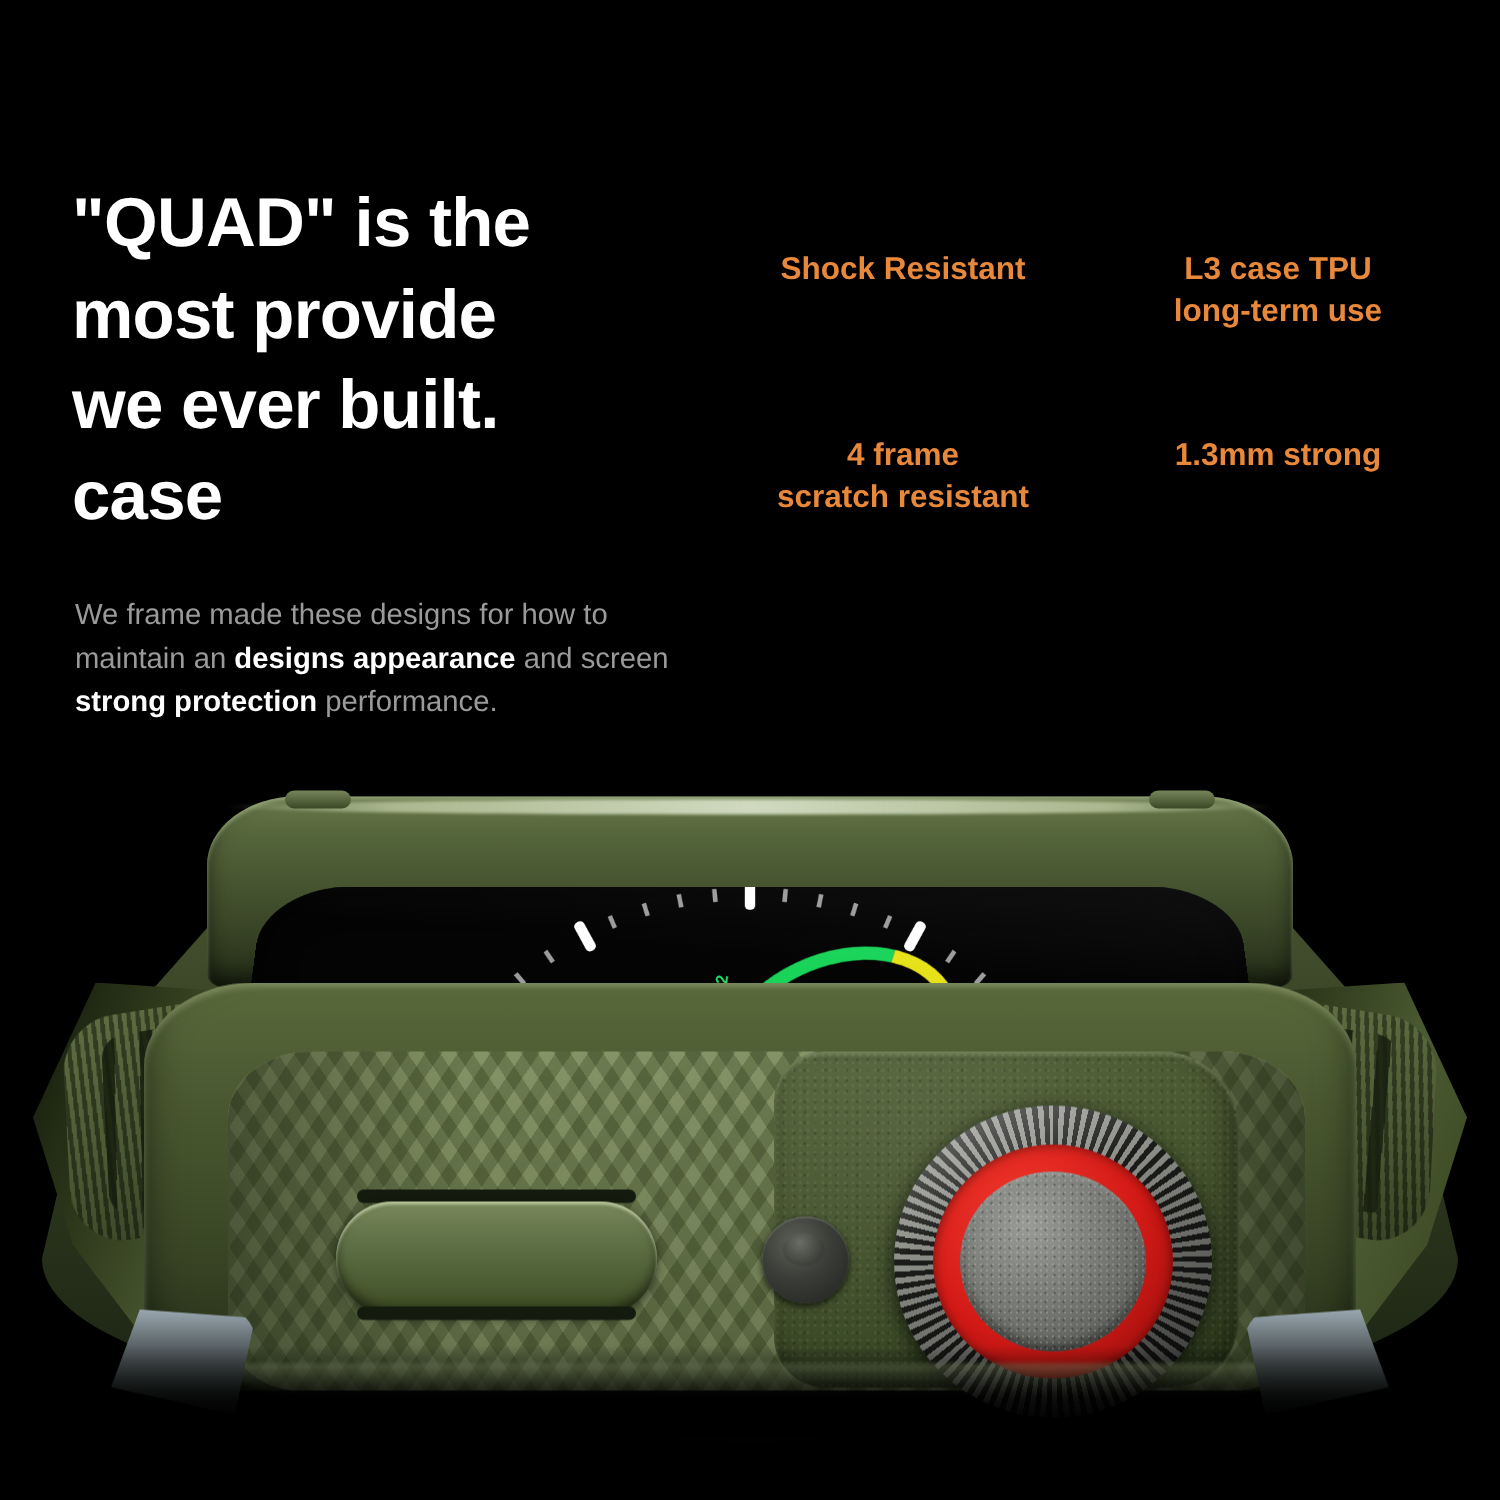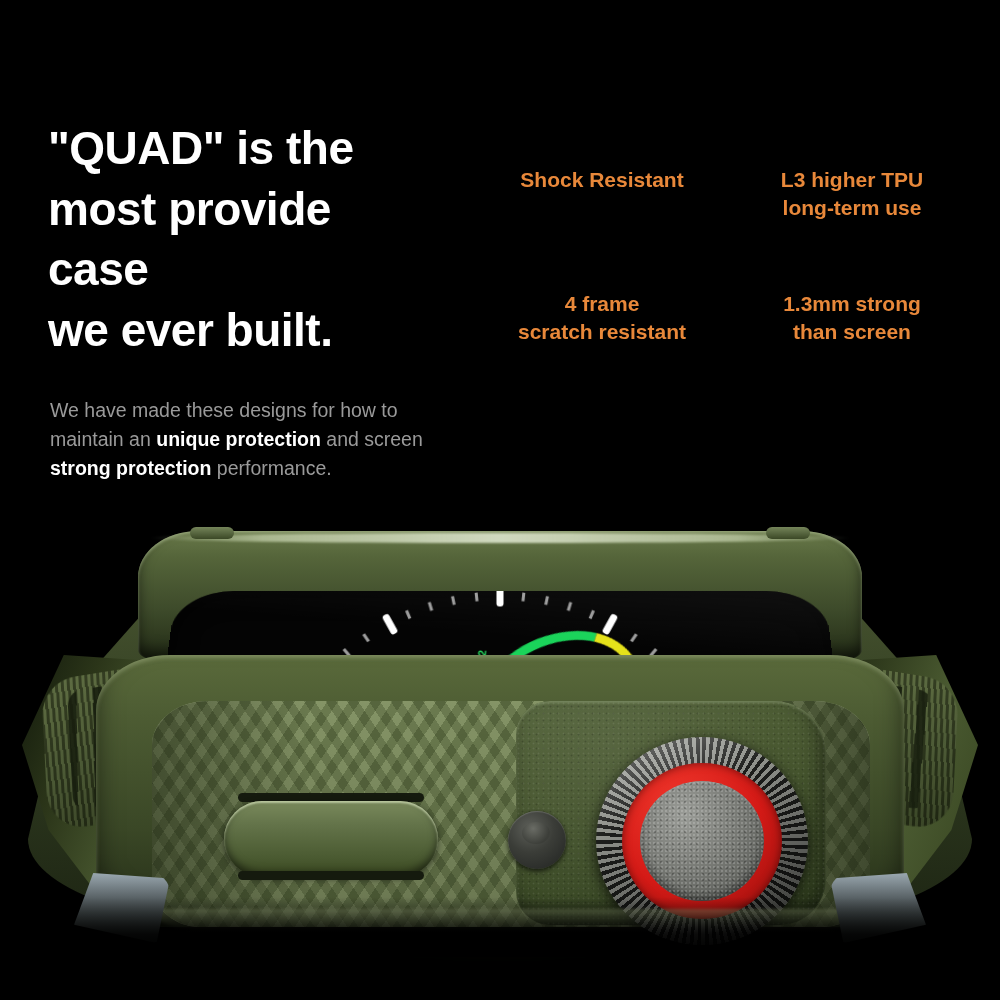--- a/index.html
+++ b/index.html
@@ -426,42 +426,41 @@
   }
 </style>
 </head>
 <body>
 
 <div id="stage">
 
   <div class="headline">
     <span class="l">"QUAD" is the</span>
     <span class="l">most provide</span>
+    <span class="l">we ever built.</span>
     <span class="l">case</span>
-    <span class="l">we ever built.</span>
   </div>
 
   <p class="subcopy">
-    <span>We have made these designs for how to maintain an </span><b>unique protection</b><span> and screen </span><b>strong protection</b><span> performance.</span>
+    <span>We frame made these designs for how to maintain an </span><b>designs appearance</b><span> and screen </span><b>strong protection</b><span> performance.</span>
   </p>
 
   <div class="feat" id="feat-0">
     <span class="l">Shock Resistant</span>
   </div>
   <div class="feat" id="feat-1">
-    <span class="l">L3 higher TPU</span>
+    <span class="l">L3 case TPU</span>
     <span class="l">long-term use</span>
   </div>
   <div class="feat" id="feat-2">
     <span class="l">4 frame</span>
     <span class="l">scratch resistant</span>
   </div>
   <div class="feat" id="feat-3">
     <span class="l">1.3mm strong</span>
-    <span class="l">than screen</span>
   </div>
 
   <div id="product">
 
     <div class="amb"></div>
 
     <div class="shell"></div>
     <div class="wingL"></div>
     <div class="wingR"></div>
     <div class="gripL"></div>

